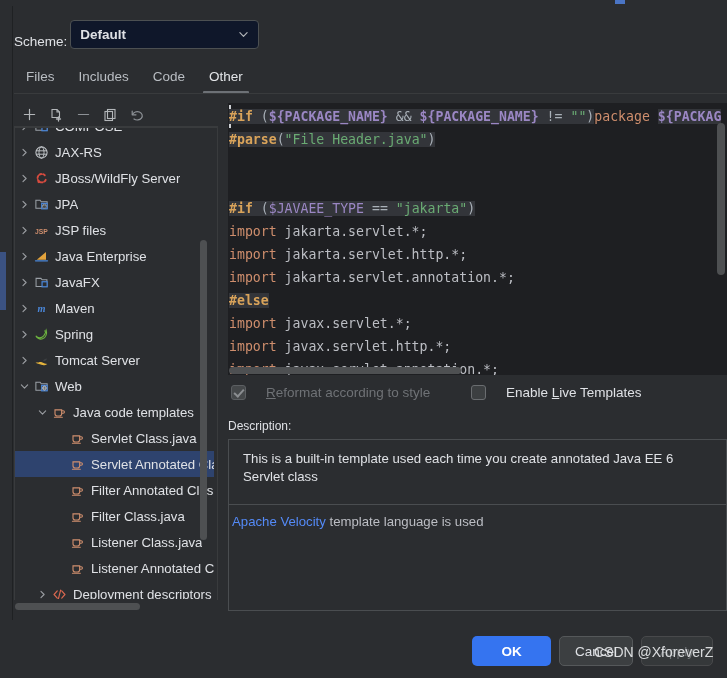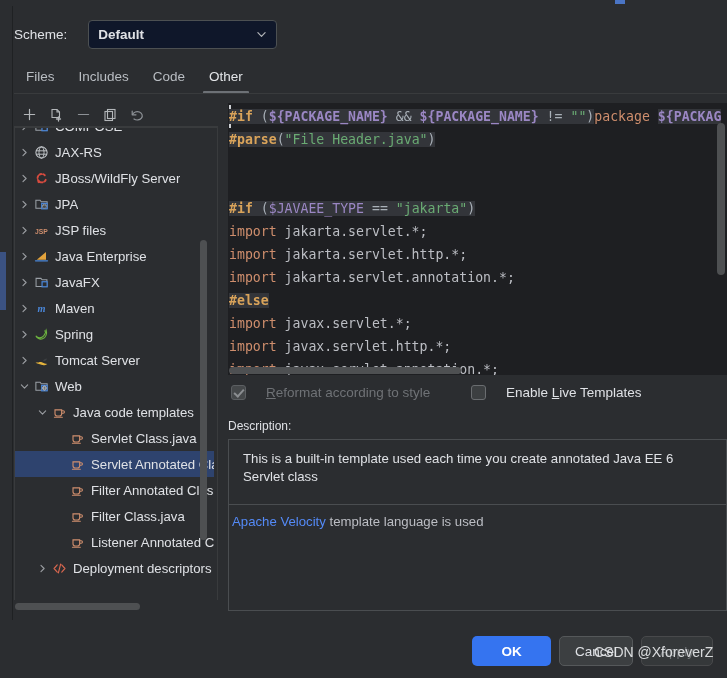--- a/index.html
+++ b/index.html
@@ -38,21 +38,21 @@
     background: #3b5282; border-radius: 0px;
   }
   .left-edge-divider {
     position: absolute; left: 12px; top: 6px; width: 1px; height: 672px;
     background: #1f2123;
   }
 
   
   .scheme-row {
     position: absolute; left: 14px; top: 20px;
-    display: flex; align-items: center; gap: 21px;
+    display: flex; align-items: flex-end; gap: 3px;
   }
   .scheme-label { font-size: 13.5px; color: #dfe1e5; }
   .scheme-combo {
     width: 189px; height: 29px;
     background: #0f172a;
     border: 1px solid #4c5052;
     border-radius: 4px;
     display: flex; align-items: center;
     padding: 0 9px;
     position: relative;
@@ -568,20 +568,31 @@
           </div>
           <div class="trow ind3">
             <span class="twist"></span>
             <span class="ticon">
               <svg width="15" height="15" viewBox="0 0 16 16">
                 <path d="M3.2 5.2h7.1v4.1a2.4 2.4 0 0 1-2.4 2.4H5.6a2.4 2.4 0 0 1-2.4-2.4z" fill="none" stroke="#cf8e6d" stroke-width="1.2"></path>
                 <path d="M10.4 6.1h1.5a1.35 1.35 0 0 1 0 2.7h-1.5" fill="none" stroke="#cf8e6d" stroke-width="1.2"></path>
                 <path d="M2.6 13h8.4" stroke="#cf8e6d" stroke-width="1.2" stroke-linecap="round"></path>
               </svg>
             </span>
+            <span class="tlabel">Listener Class.java</span>
+          </div>
+          <div class="trow ind3">
+            <span class="twist"></span>
+            <span class="ticon">
+              <svg width="15" height="15" viewBox="0 0 16 16">
+                <path d="M3.2 5.2h7.1v4.1a2.4 2.4 0 0 1-2.4 2.4H5.6a2.4 2.4 0 0 1-2.4-2.4z" fill="none" stroke="#cf8e6d" stroke-width="1.2"></path>
+                <path d="M10.4 6.1h1.5a1.35 1.35 0 0 1 0 2.7h-1.5" fill="none" stroke="#cf8e6d" stroke-width="1.2"></path>
+                <path d="M2.6 13h8.4" stroke="#cf8e6d" stroke-width="1.2" stroke-linecap="round"></path>
+              </svg>
+            </span>
             <span class="tlabel">Listener Annotated Class.java</span>
           </div>
           <div class="trow ind2">
             <span class="twist">
               <svg width="9" height="9" viewBox="0 0 10 10">
                 <path d="M3.3 1.5 L6.8 5 L3.3 8.5" fill="none" stroke="#9a9da1" stroke-width="1.25" stroke-linecap="round" stroke-linejoin="round"></path>
               </svg>
             </span>
             <span class="ticon">
               <svg width="15" height="15" viewBox="0 0 16 16">

